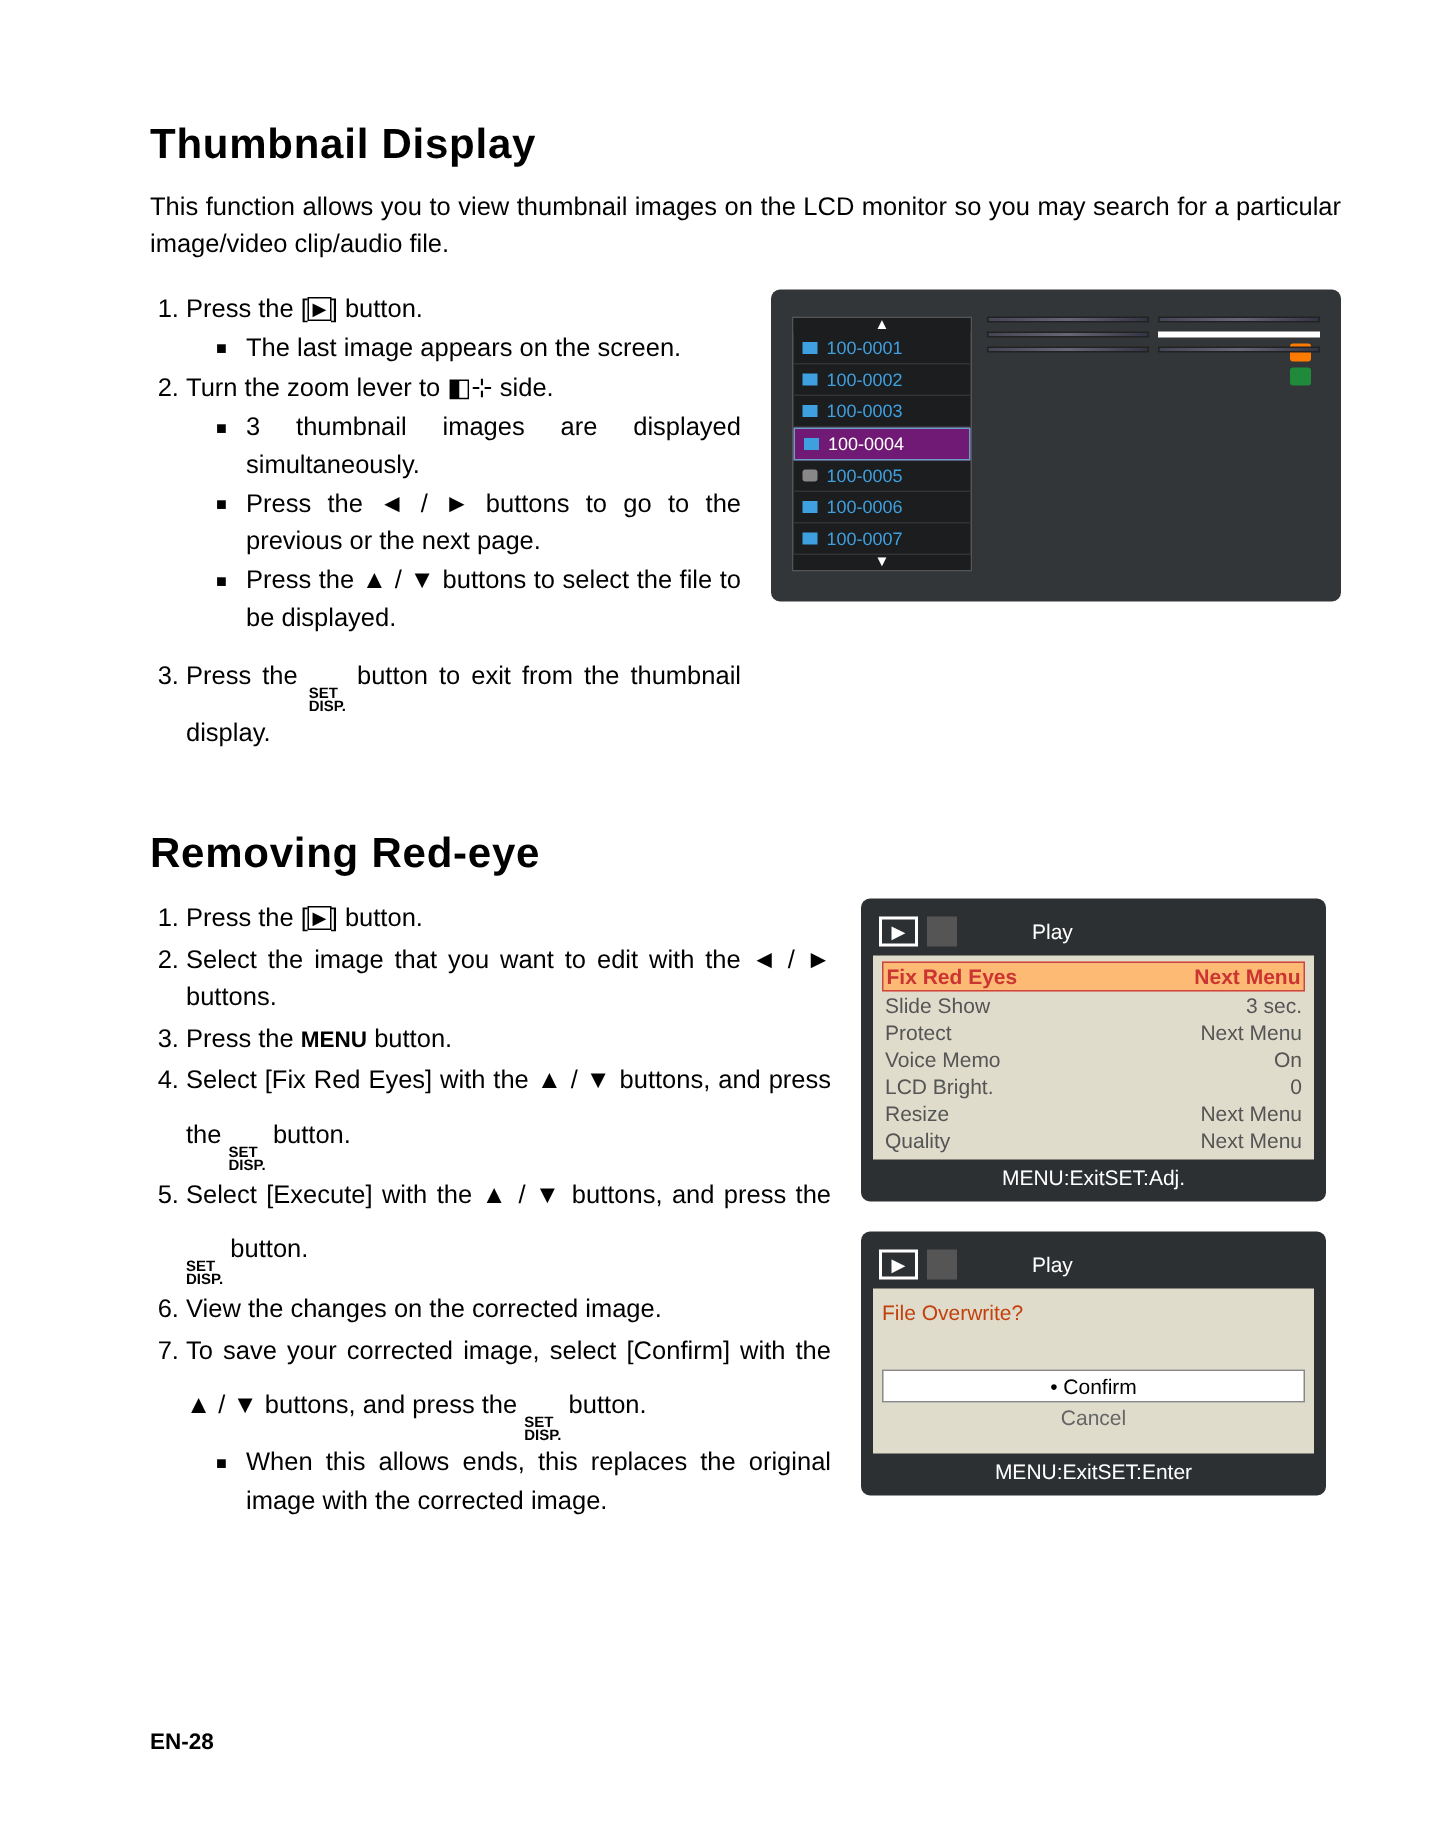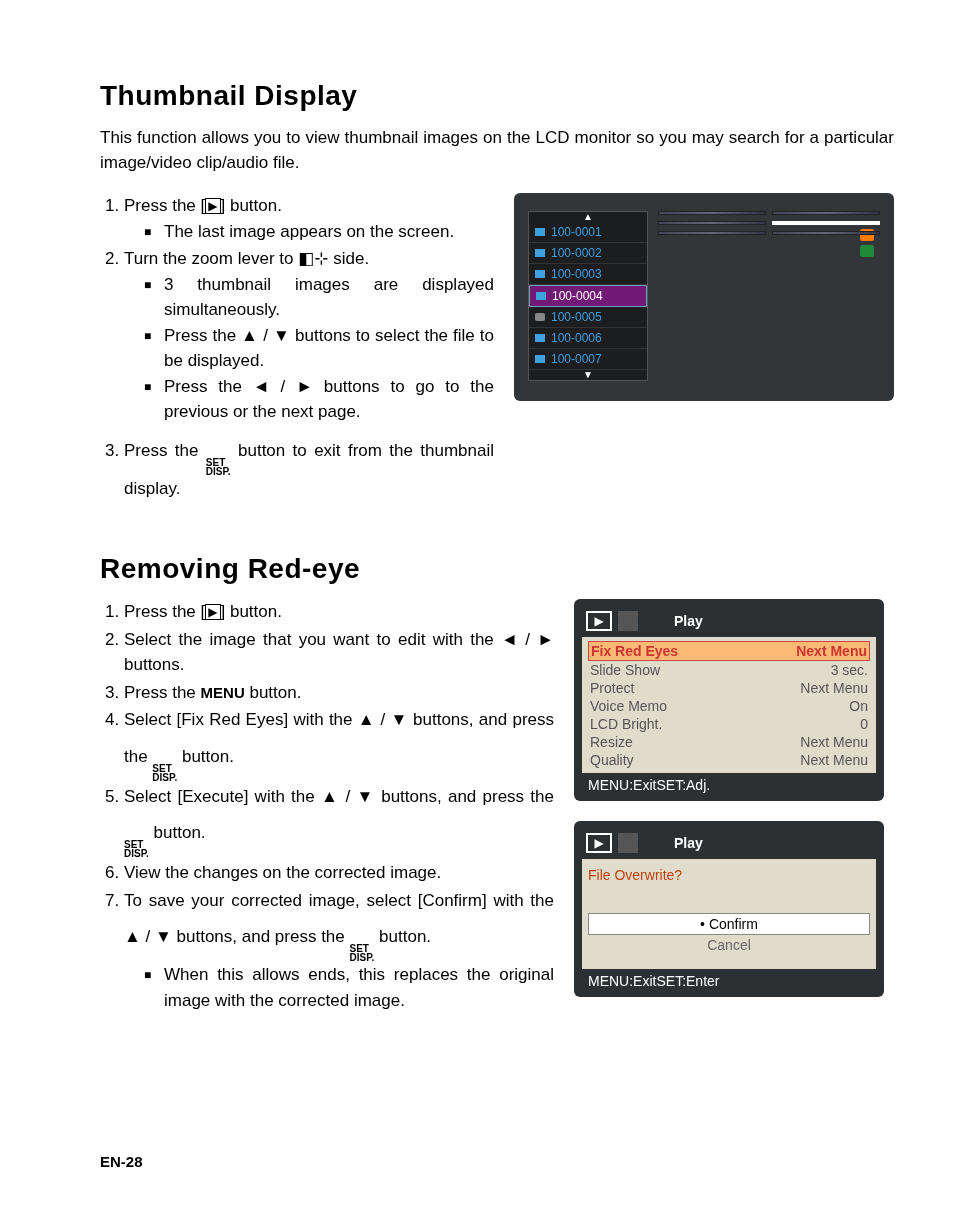--- a/index.html
+++ b/index.html
@@ -138,30 +138,30 @@
   .menu-header {
     display: flex;
     align-items: center;
     gap: 6px;
     padding: 4px 4px 6px 4px;
   }
   .menu-tab {
     width: 26px; height: 20px; border: 2px solid #fff; display:flex; align-items:center; justify-content:center; font-size:12px;
   }
   .menu-tab.inactive { width:20px; background:#555; border:none; }
-  .menu-title { font-weight: bold; margin-left: 30px; }
+  .menu-title { font-weight: normal; margin-left: 44px; }
   .menu-body {
     background: #e0dccc;
     color: #555;
     padding: 4px 6px;
   }
   .menu-row { display:flex; justify-content:space-between; padding:1px 2px; }
   .menu-row.selected { background:#fdba74; border:1px solid #c44; color:#c33; font-weight:bold; }
   .menu-footer {
-    display:flex; justify-content:flex-start; padding:4px 6px 0 6px; color:#fff;
+    display:flex; justify-content:center; padding:4px 6px 0 6px; color:#fff;
   }
 
   .confirm-body {
     background:#e0dccc;
     color:#666;
     padding: 8px 6px 6px 6px;
     min-height: 110px;
     display:flex;
     flex-direction:column;
   }
@@ -195,24 +195,24 @@
         <span>Press the [</span><span style="display:inline-block;border:1px solid #000;padding:0 2px;font-size:12px;line-height:14px;vertical-align:1px;">▶</span><span>] button.</span>
         <ul class="sub">
           <li>The last image appears on the screen.</li>
         </ul>
       </li>
       <li>
         <span>Turn the zoom lever to </span><span>◧⊹</span><span> side.</span>
         <ul class="sub">
           <li>3 thumbnail images are displayed simultaneously.</li>
           <li>
-            <span>Press the </span><span class="glyph">▲ / ▼</span><span> buttons to select the file to be displayed.</span>
+            <span>Press the </span><span class="glyph">◄ / ►</span><span> buttons to go to the previous or the next page.</span>
           </li>
           <li>
-            <span>Press the </span><span class="glyph">◄ / ►</span><span> buttons to go to the previous or the next page.</span>
+            <span>Press the </span><span class="glyph">▲ / ▼</span><span> buttons to select the file to be displayed.</span>
           </li>
         </ul>
       </li>
       <li>
         <span>Press the </span><span class="btn-set"><span class="top">SET</span><span class="bot">DISP.</span></span>
         <span> button to exit from the thumbnail display.</span>
       </li>
     </ol>
   </div>
 

